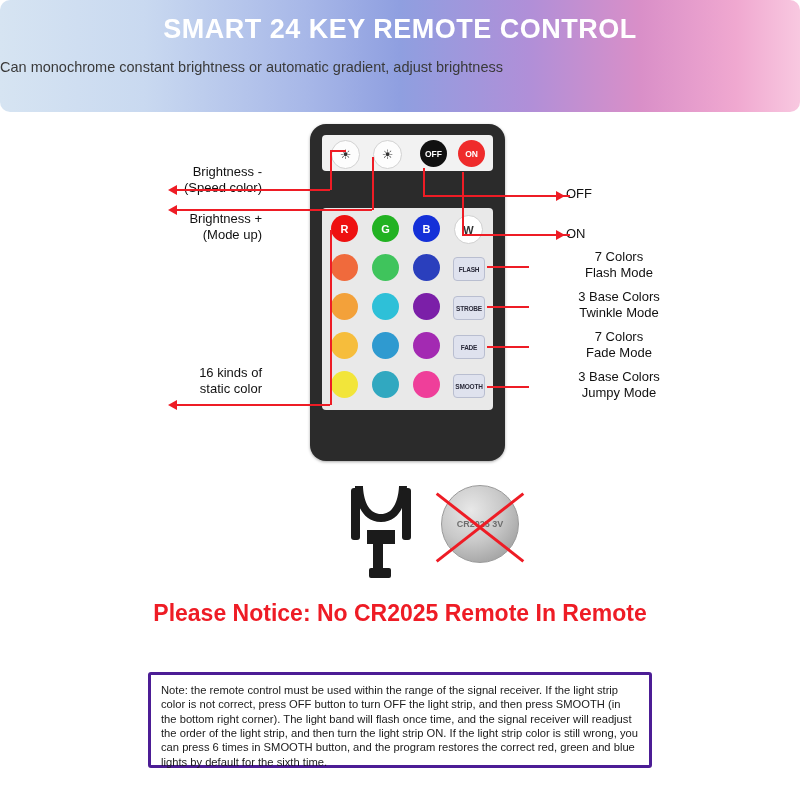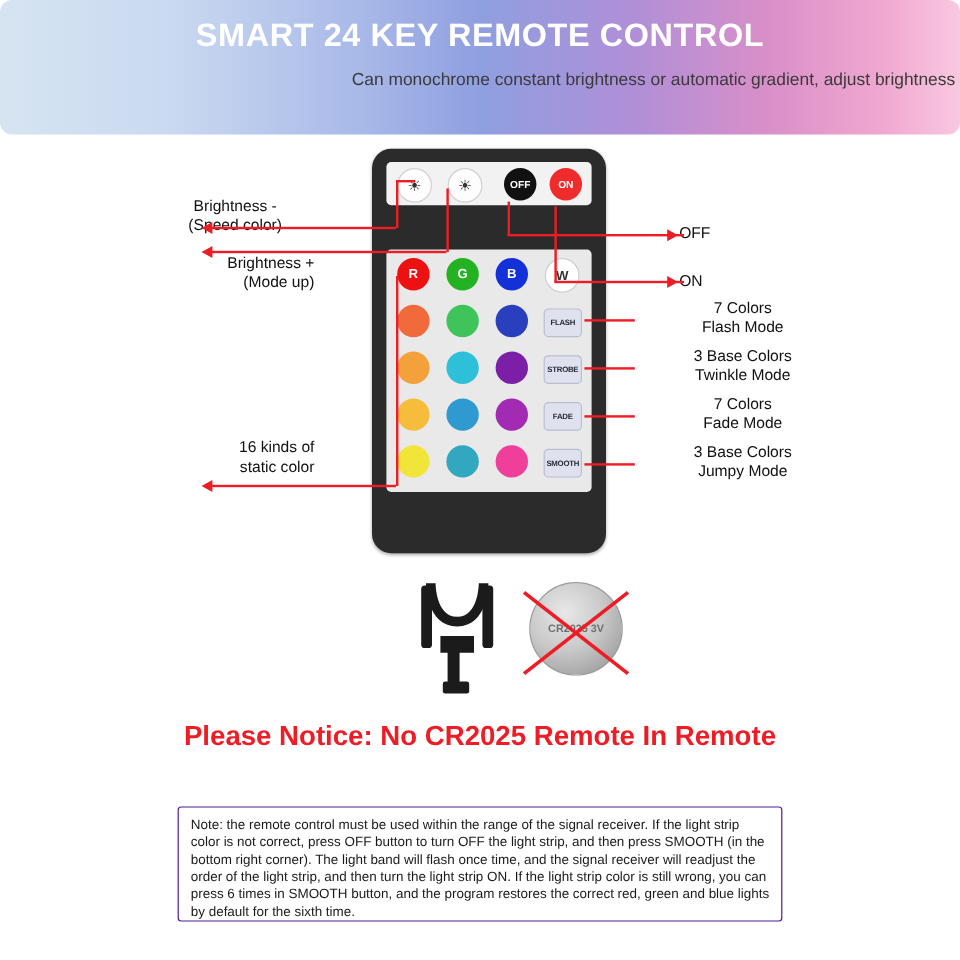--- a/index.html
+++ b/index.html
@@ -39,21 +39,21 @@
     font-size: 27px;
     font-weight: bold;
     color: #ffffff;
     letter-spacing: 0.5px;
   }
   .banner-sub {
     position: absolute;
     left: 0;
     top: 58px;
     width: 796px;
-    text-align: right;
+    text-align: left;
     font-size: 14.5px;
     color: #3a3a3a;
     line-height: 1.35;
   }
 
   
   .remote {
     position: absolute;
     left: 310px;
     top: 124px;
@@ -226,21 +226,21 @@
     font-size: 23px;
     font-weight: bold;
   }
 
   .note-box {
     position: absolute;
     left: 148px;
     top: 672px;
     width: 504px;
     height: 96px;
-    border: 1px solid #4c1d95;
+    border: 3px solid #4c1d95;
     border-radius: 3px;
     padding: 8px 10px;
     box-sizing: border-box;
   }
   .note-text {
     font-size: 11.2px;
     color: #1a1a1a;
     line-height: 1.28;
     text-align: left;
   }
@@ -307,21 +307,21 @@
       </div>
 
     <div class="cell" style="left:21px; top:247px; background:#f2e53a;"></div>
     <div class="cell" style="left:62px; top:247px; background:#31a8c0;"></div>
     <div class="cell" style="left:103px; top:247px; background:#ef3f9a;"></div>
     <div class="modebtn" style="left:143px; top:250px;">
         <span>SMOOTH</span>
       </div>
   </div>
 
-  <div class="label left" style="left:130px; top:164px; width:132px;text-align:center;">
+  <div class="label left" style="left:130px; top:164px; width:132px;">
     <div>Brightness -</div>
     <div>(Speed color)</div>
   </div>
   <div class="label left" style="left:130px; top:211px; width:132px;">
     <div>Brightness +</div>
     <div>(Mode up)</div>
   </div>
   <div class="label left" style="left:130px; top:365px; width:132px;">
     <div>16 kinds of</div>
     <div>static color</div>

